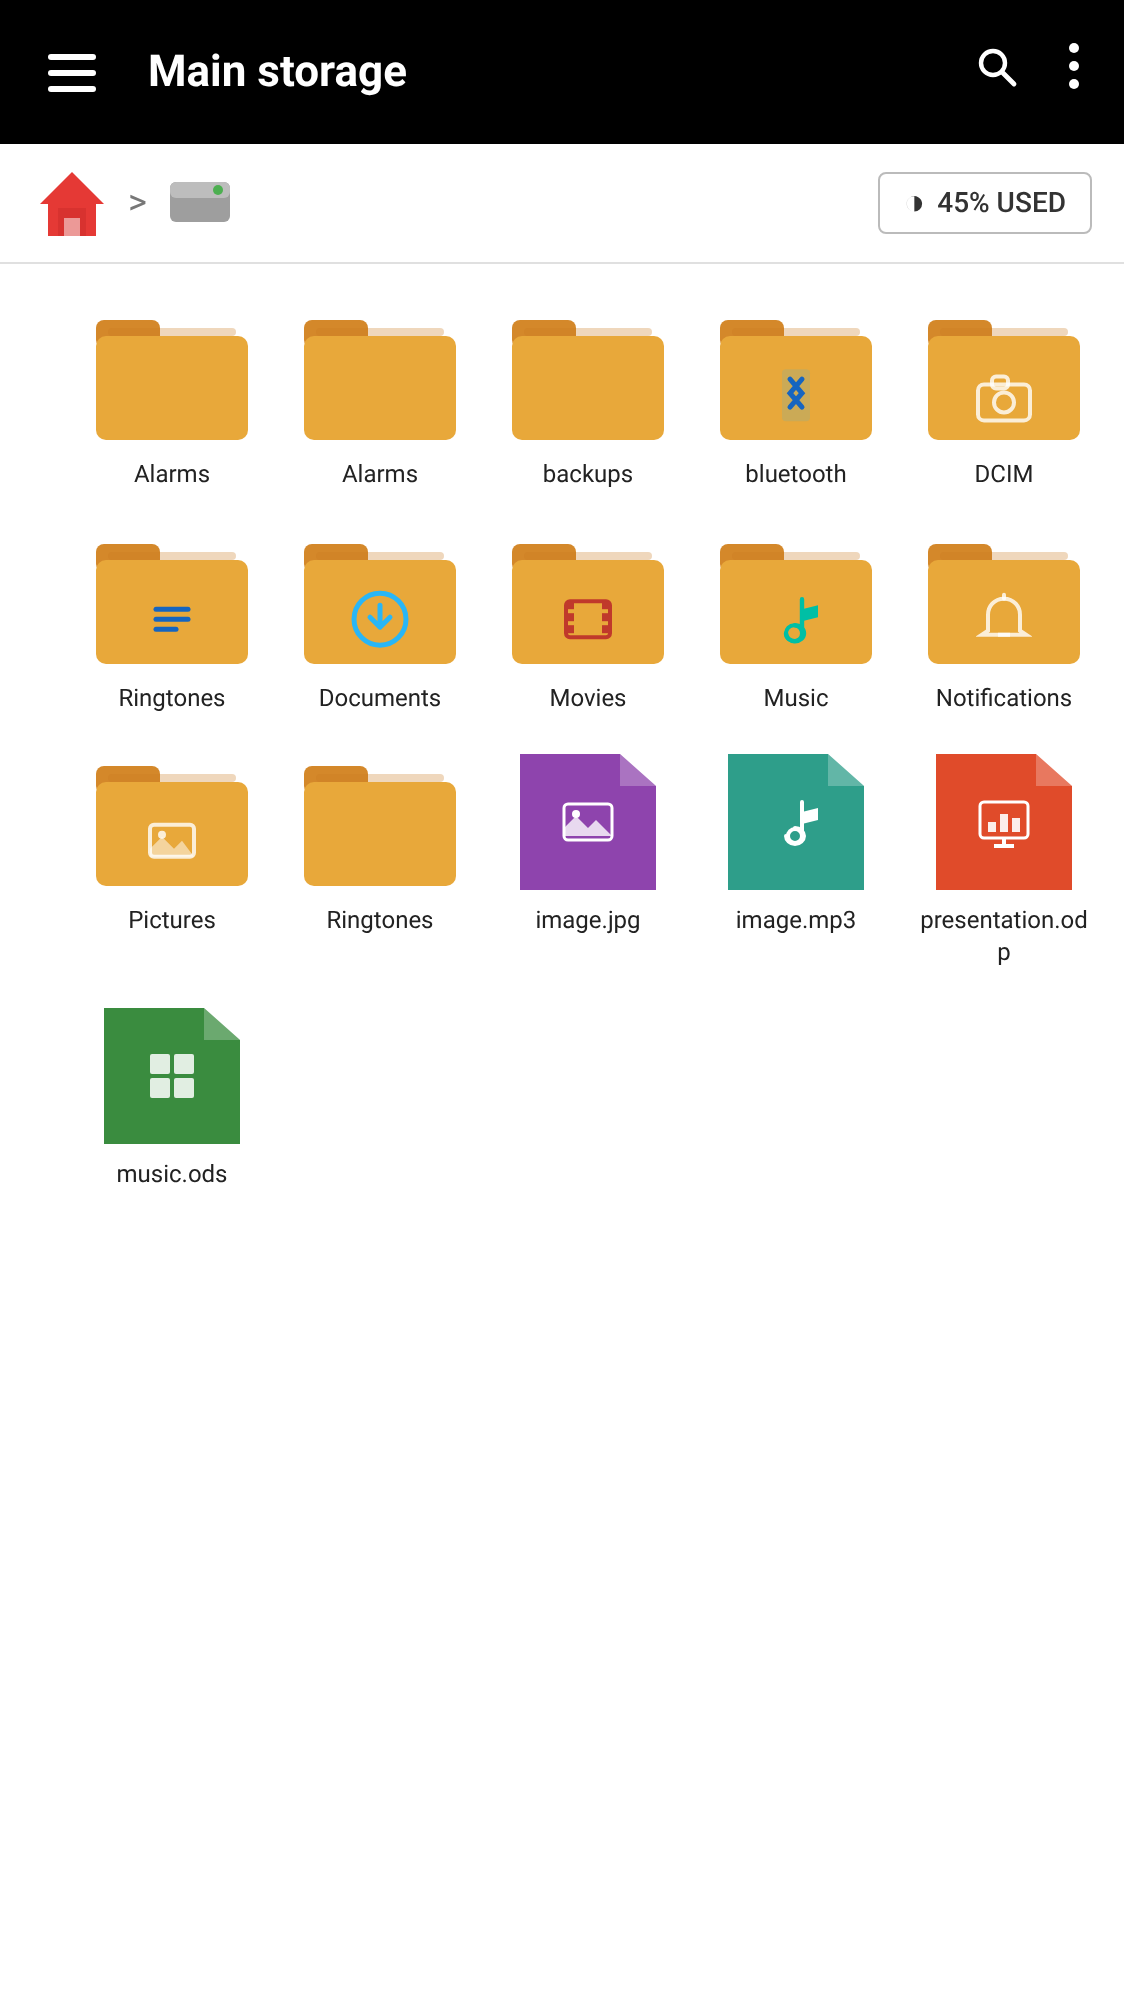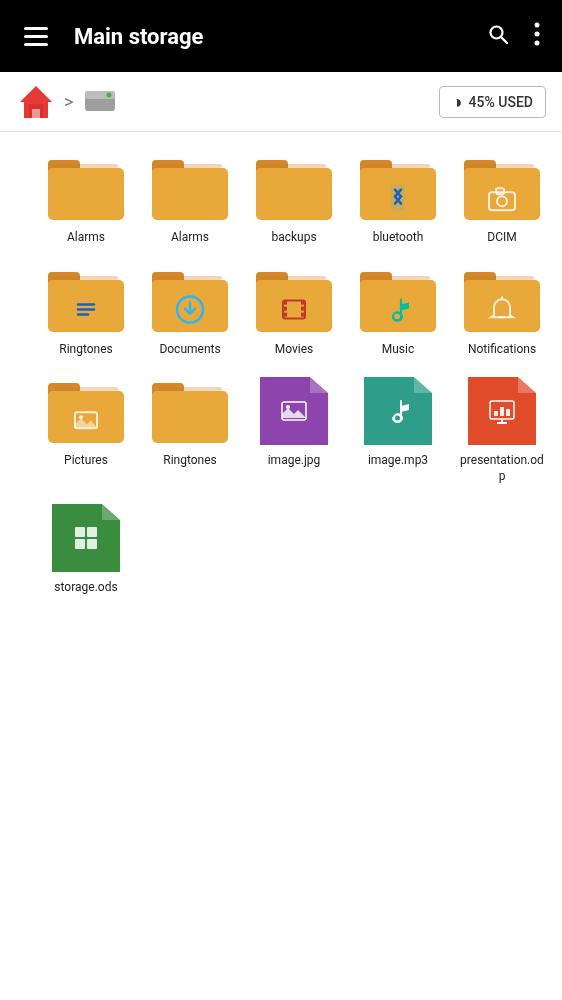--- a/index.html
+++ b/index.html
@@ -466,15 +466,15 @@
     </svg>
     <div style="position:absolute;display:flex;align-items:center;justify-content:center;">
           <svg width="26" height="26" viewBox="0 0 26 26" fill="white">
       <rect x="2" y="2" width="10" height="10" rx="1" fill="white" opacity="0.85"></rect>
       <rect x="14" y="2" width="10" height="10" rx="1" fill="white" opacity="0.85"></rect>
       <rect x="2" y="14" width="10" height="10" rx="1" fill="white" opacity="0.85"></rect>
       <rect x="14" y="14" width="10" height="10" rx="1" fill="white" opacity="0.85"></rect>
     </svg>
         </div>
   </div>
-      <div class="file-item-label">storage.ods</div>
+      <div class="file-item-label">music.ods</div>
     </div>
   </div>
 
 </body></html>

